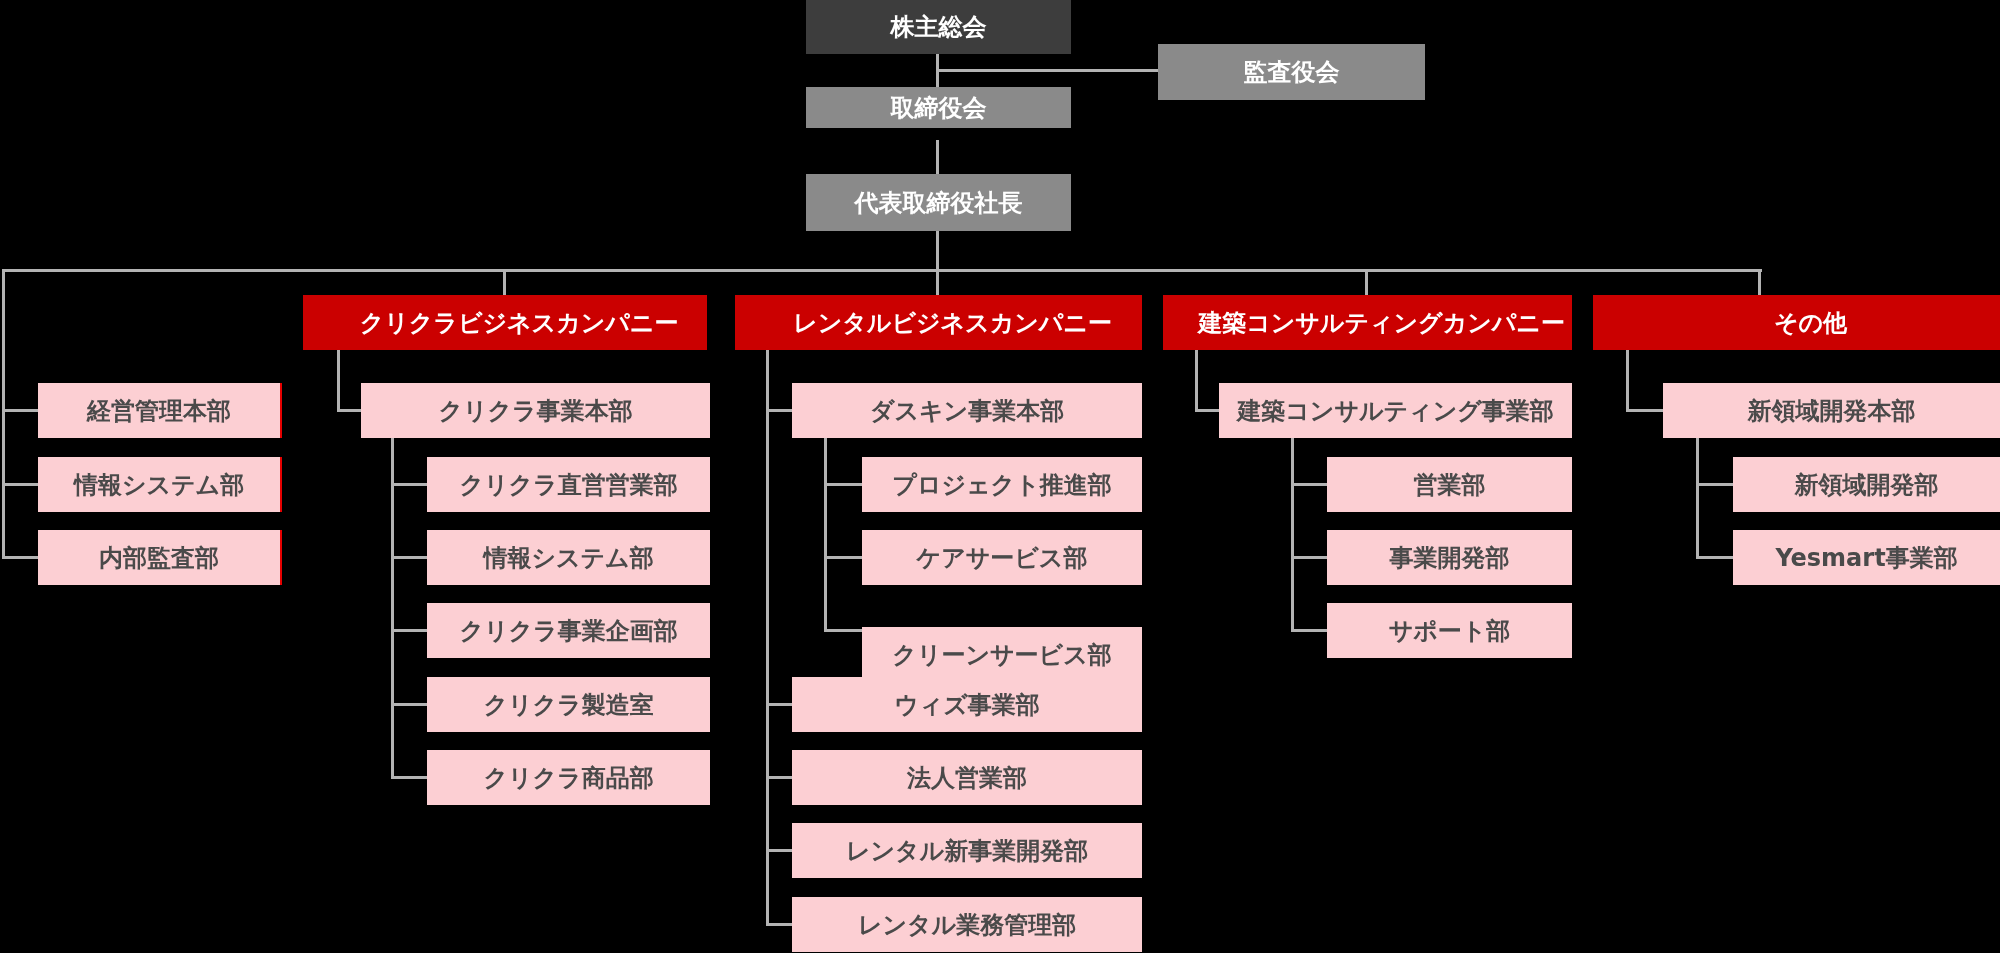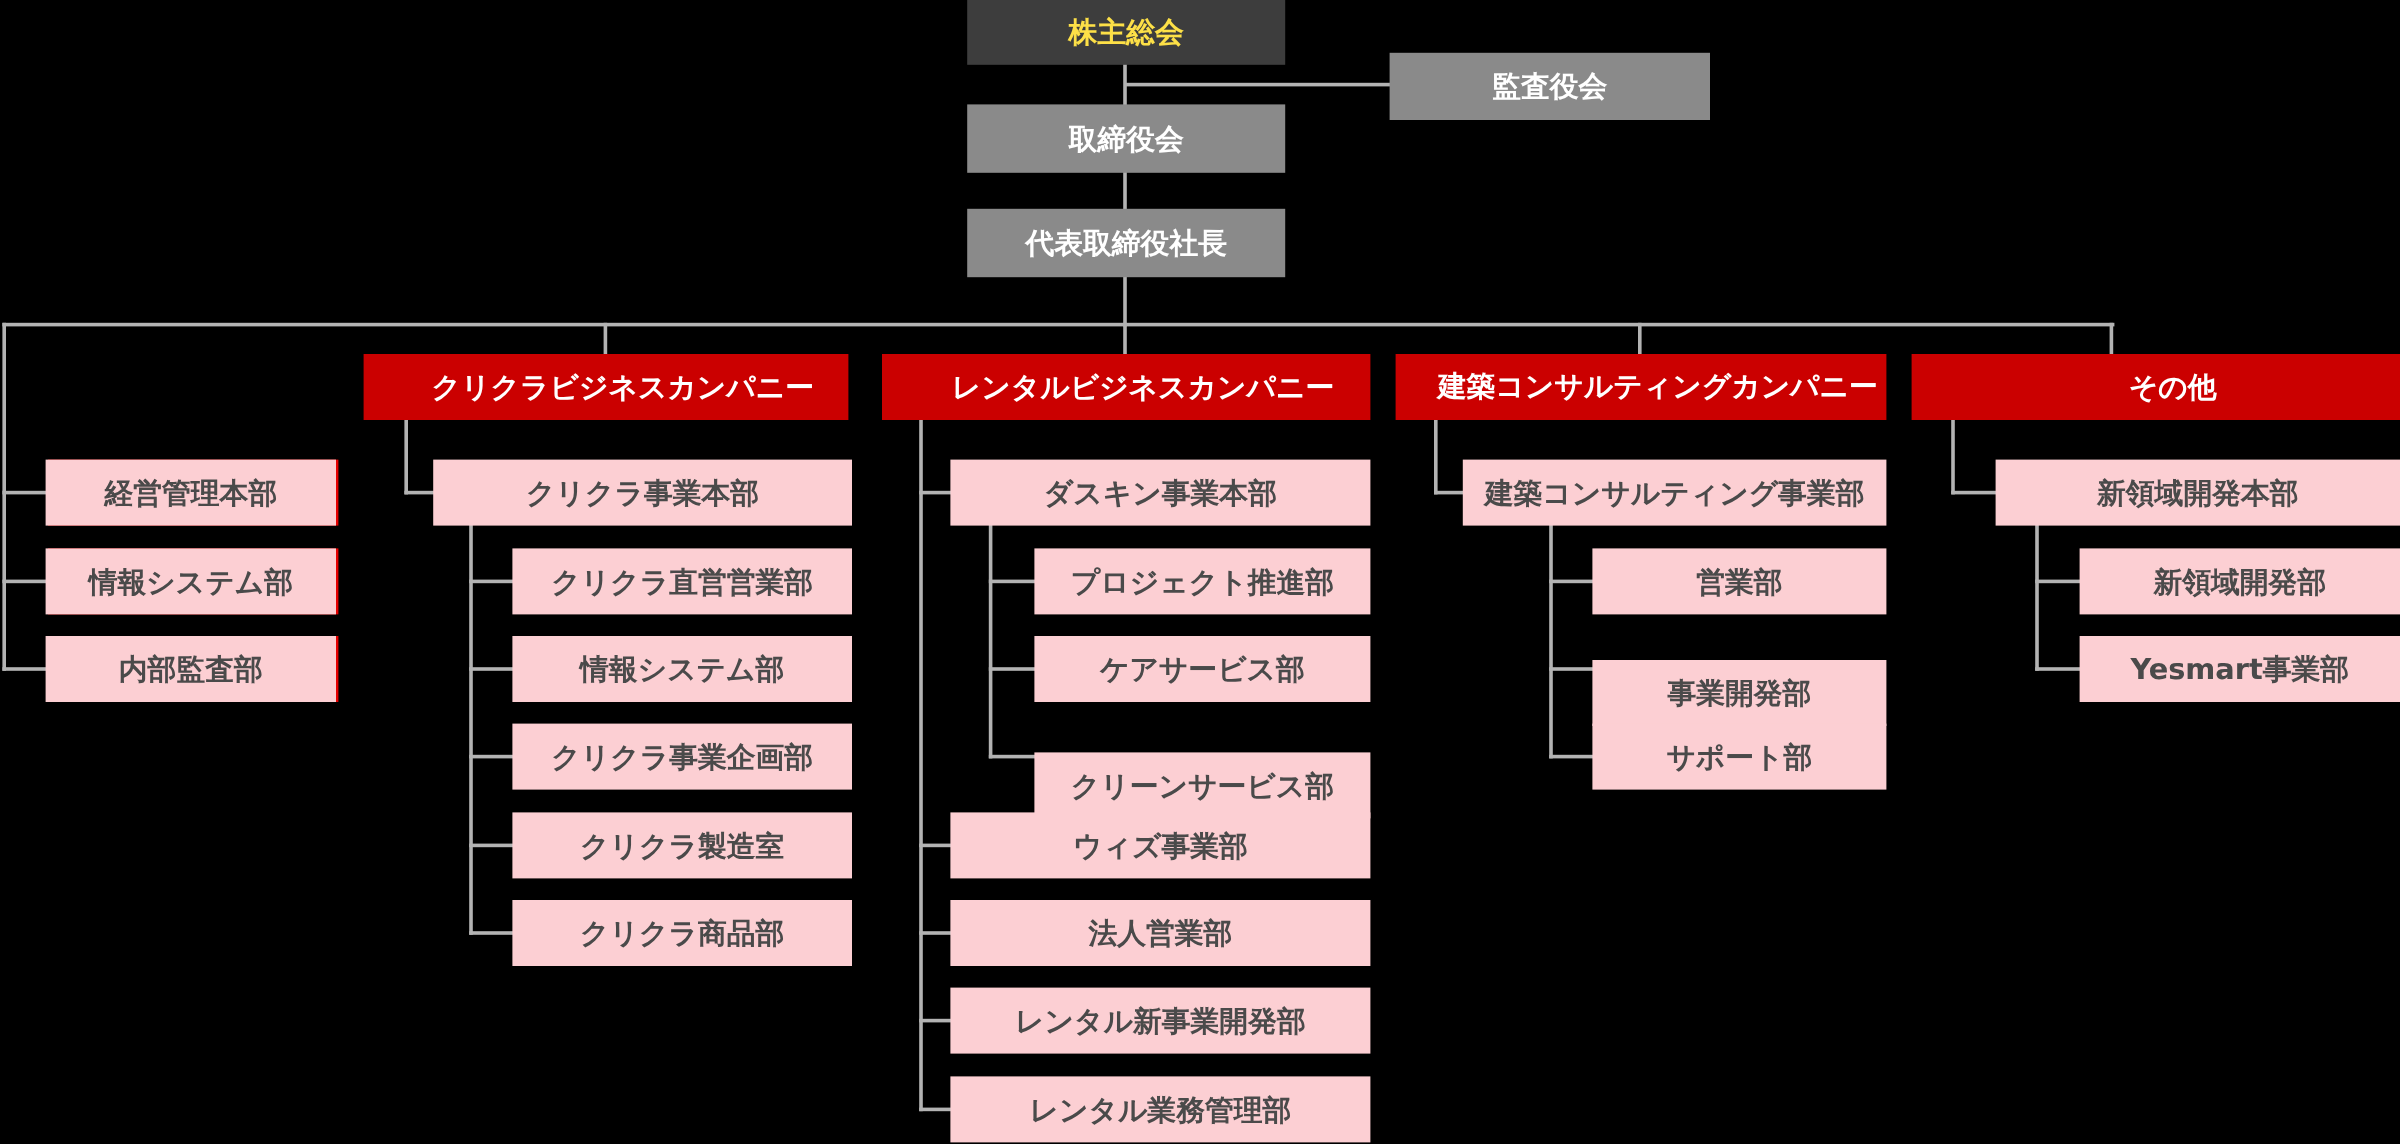--- a/index.html
+++ b/index.html
@@ -25,21 +25,21 @@
     position: absolute;
     display: flex;
     align-items: center;
     justify-content: center;
     font-size: 24px;
     font-weight: bold;
     line-height: 1;
     white-space: nowrap;
     box-sizing: border-box;
   }
-  .bx.dark  { background: #3d3d3d; color: #fde047; }
+  .bx.dark  { background: #3d3d3d; color: #ffffff; }
   .bx.gray  { background: #8a8a8a; color: #ffffff; }
   .bx.red   { background: #cb0000; color: #ffffff; padding-left: 28px; }
   .bx.pink  { background: #fccfd3; color: #4a4a4a; }
   .bx.staff { box-shadow: 2px 0 0 0 #e60000; }
 </style>
 </head>
 <body>
 
 <div class="canvas">
 
@@ -88,21 +88,21 @@
   <div class="ln" style="left:1291px;top:629px;width:38px;height:3px;"></div>
 
   <div class="ln" style="left:1626px;top:347px;width:3px;height:65px;"></div>
   <div class="ln" style="left:1626px;top:409px;width:39px;height:3px;"></div>
   <div class="ln" style="left:1696px;top:435px;width:3px;height:124px;"></div>
   <div class="ln" style="left:1696px;top:483px;width:39px;height:3px;"></div>
   <div class="ln" style="left:1696px;top:556px;width:39px;height:3px;"></div>
 
   <div class="bx dark" style="left:806px;top:0px;width:265px;height:54px;">株主総会</div>
   <div class="bx gray" style="left:1158px;top:44px;width:267px;height:56px;">監査役会</div>
-  <div class="bx gray" style="left:806px;top:87px;width:265px;height:57px;">取締役会</div>
+  <div class="bx gray" style="left:806px;top:87px;width:265px;height:41px;">取締役会</div>
   <div class="bx gray" style="left:806px;top:174px;width:265px;height:57px;">代表取締役社長</div>
 
   <div class="bx pink staff" style="left:38px;top:383px;width:242px;height:55px;">経営管理本部</div>
   <div class="bx pink staff" style="left:38px;top:457px;width:242px;height:55px;">情報システム部</div>
   <div class="bx pink staff" style="left:38px;top:530px;width:242px;height:55px;">内部監査部</div>
 
   <div class="bx red" style="left:303px;top:295px;width:404px;height:55px;">クリクラビジネスカンパニー</div>
   <div class="bx pink" style="left:361px;top:383px;width:349px;height:55px;">クリクラ事業本部</div>
   <div class="bx pink" style="left:427px;top:457px;width:283px;height:55px;">クリクラ直営営業部</div>
   <div class="bx pink" style="left:427px;top:530px;width:283px;height:55px;">情報システム部</div>
@@ -116,21 +116,21 @@
   <div class="bx pink" style="left:862px;top:530px;width:280px;height:55px;">ケアサービス部</div>
   <div class="bx pink" style="left:862px;top:603px;width:280px;height:55px;margin-top:24px;">クリーンサービス部</div>
   <div class="bx pink" style="left:792px;top:677px;width:350px;height:55px;">ウィズ事業部</div>
   <div class="bx pink" style="left:792px;top:750px;width:350px;height:55px;">法人営業部</div>
   <div class="bx pink" style="left:792px;top:823px;width:350px;height:55px;">レンタル新事業開発部</div>
   <div class="bx pink" style="left:792px;top:897px;width:350px;height:55px;">レンタル業務管理部</div>
 
   <div class="bx red" style="left:1163px;top:295px;width:409px;height:55px;font-family:Liberation Serif, serif;">建築コンサルティングカンパニー</div>
   <div class="bx pink" style="left:1219px;top:383px;width:353px;height:55px;">建築コンサルティング事業部</div>
   <div class="bx pink" style="left:1327px;top:457px;width:245px;height:55px;">営業部</div>
-  <div class="bx pink" style="left:1327px;top:530px;width:245px;height:55px;margin-top:20px;">事業開発部</div>
+  <div class="bx pink" style="left:1327px;top:530px;width:245px;height:55px;">事業開発部</div>
   <div class="bx pink" style="left:1327px;top:603px;width:245px;height:55px;">サポート部</div>
 
   <div class="bx red" style="left:1593px;top:295px;width:407px;height:55px;">その他</div>
   <div class="bx pink" style="left:1663px;top:383px;width:337px;height:55px;">新領域開発本部</div>
   <div class="bx pink" style="left:1733px;top:457px;width:267px;height:55px;">新領域開発部</div>
   <div class="bx pink" style="left:1733px;top:530px;width:267px;height:55px;">Yesmart事業部</div>
 
 </div>
 
 </body></html>

